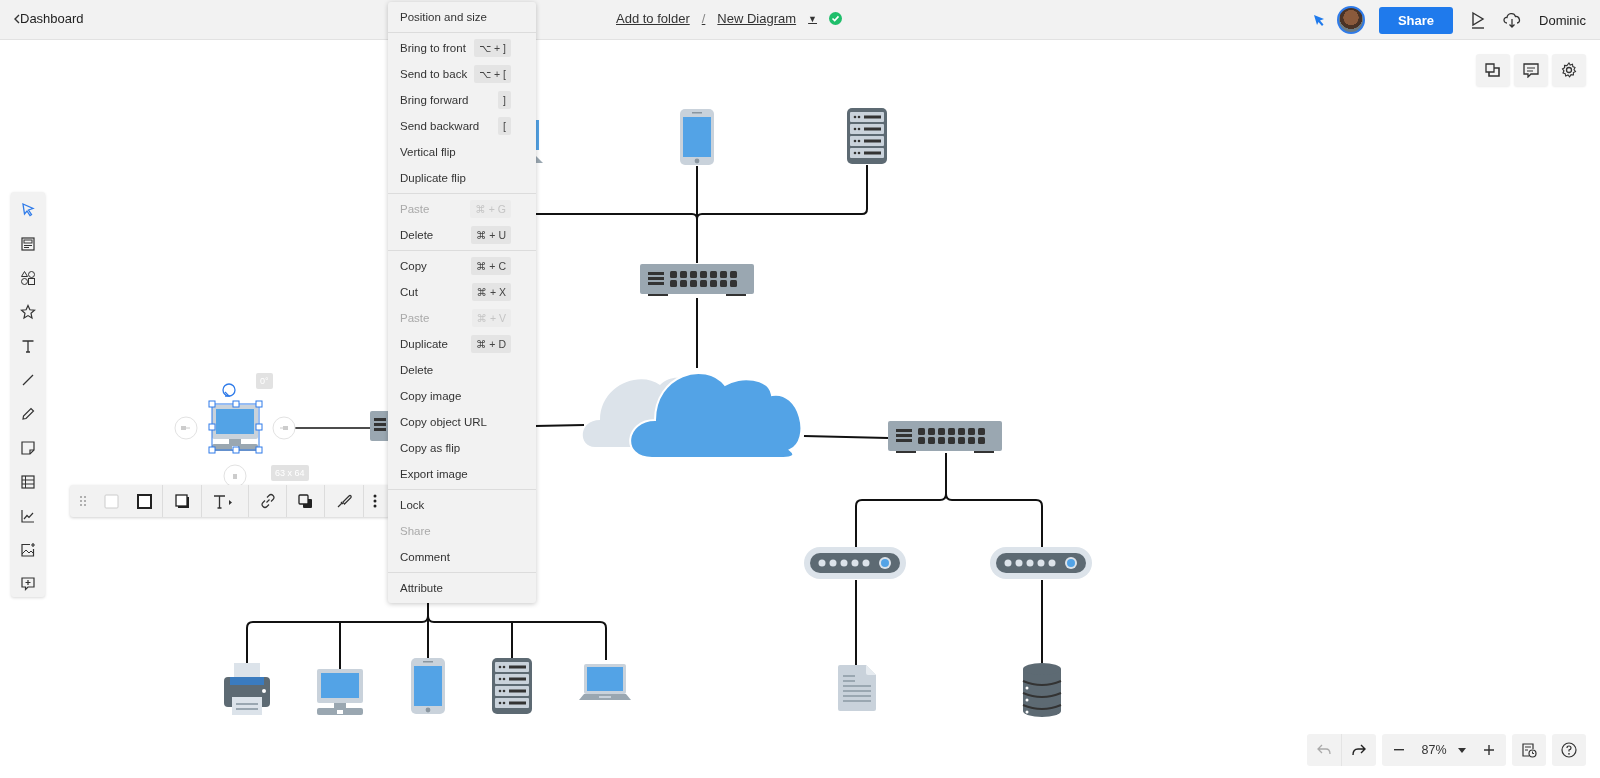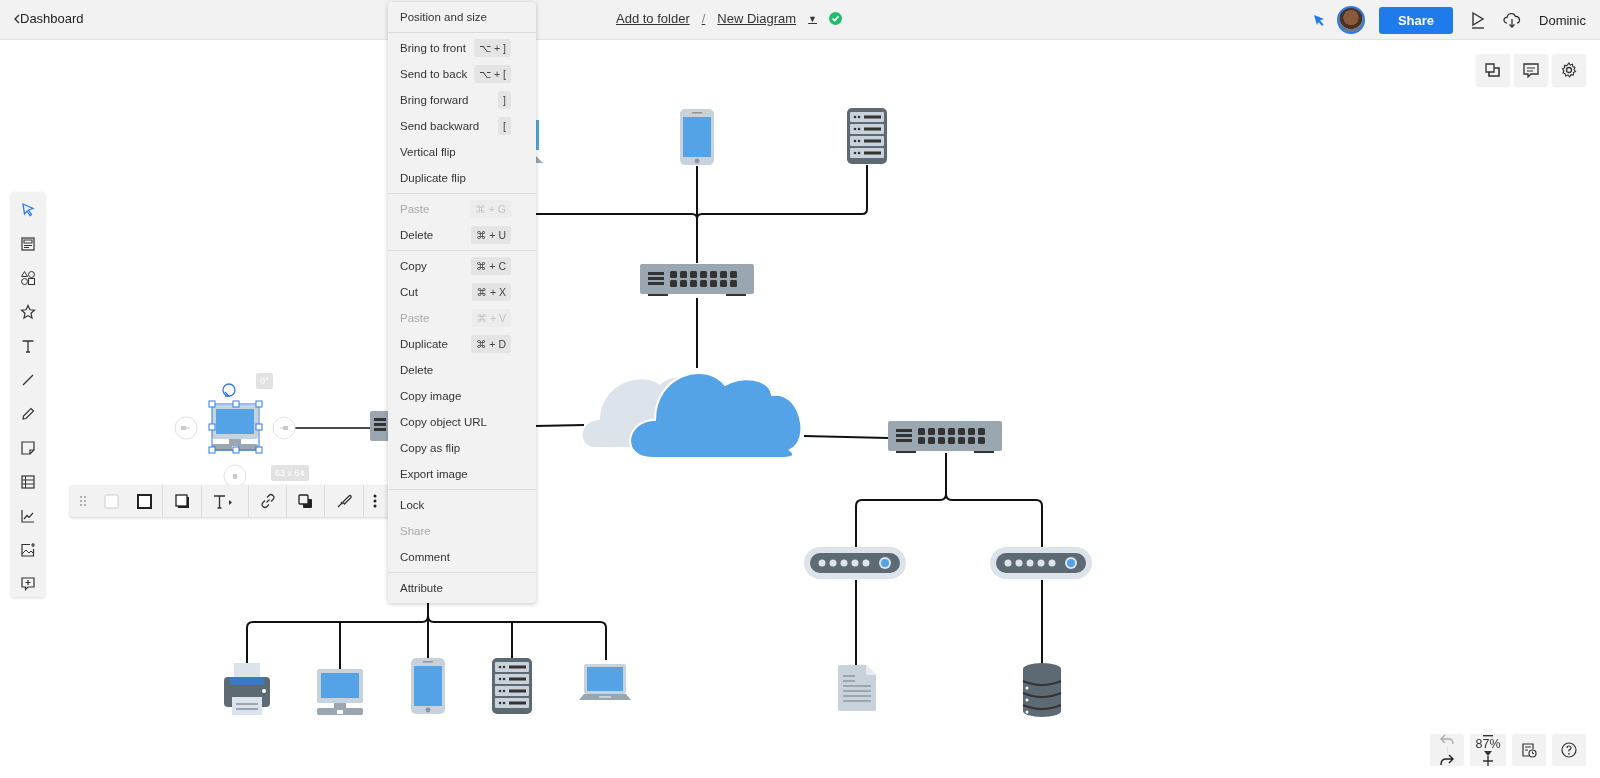--- a/index.html
+++ b/index.html
@@ -30,21 +30,21 @@
   .ft-sep { width: 1px; height: 32px; background: #dcdcdc; }
 
   .ctx-menu { position: absolute; left: 388px; top: 2px; width: 148px; background: #f2f2f2; border-radius: 3px; box-shadow: 0 1px 5px rgba(0,0,0,0.22); padding: 2px 0; }
   .ctx-item { height: 26px; display: flex; align-items: center; justify-content: space-between; padding: 0 25px 0 12px; font-size: 11.5px; color: #333; cursor: pointer; }
   .ctx-item.disabled { color: #aaa; }
   .ctx-short { background: #e4e4e4; border-radius: 2px; font-size: 10.5px; padding: 3px 5px; color: #444; }
   .ctx-item.disabled .ctx-short { color: #c4c4c4; background: #ececec; }
   .ctx-div { height: 1px; background: #dcdcdc; margin: 2px 0; }
 
   .bottom-tools { position: absolute; bottom: 12px; right: 14px; display: flex; gap: 6px; }
-  .bt-group { height: 32px; background: #f2f2f2; border-radius: 3px; display: flex; align-items: center; flex-direction: column; }
+  .bt-group { height: 32px; background: #f2f2f2; border-radius: 3px; display: flex; align-items: center; }
   .bt-btn { width: 34px; height: 32px; display: flex; align-items: center; justify-content: center; cursor: pointer; font-size: 15px; color: #333; }
   .zoom-val { font-size: 12.5px; color: #333; width: 36px; text-align: center; }
 
   .badge { position: absolute; background: #e2e2e2; color: #fff; font-size: 9px; padding: 3px 4px; border-radius: 2px; }
 </style>
 </head>
 <body>
 
 <div class="topbar">
   <div class="back">

